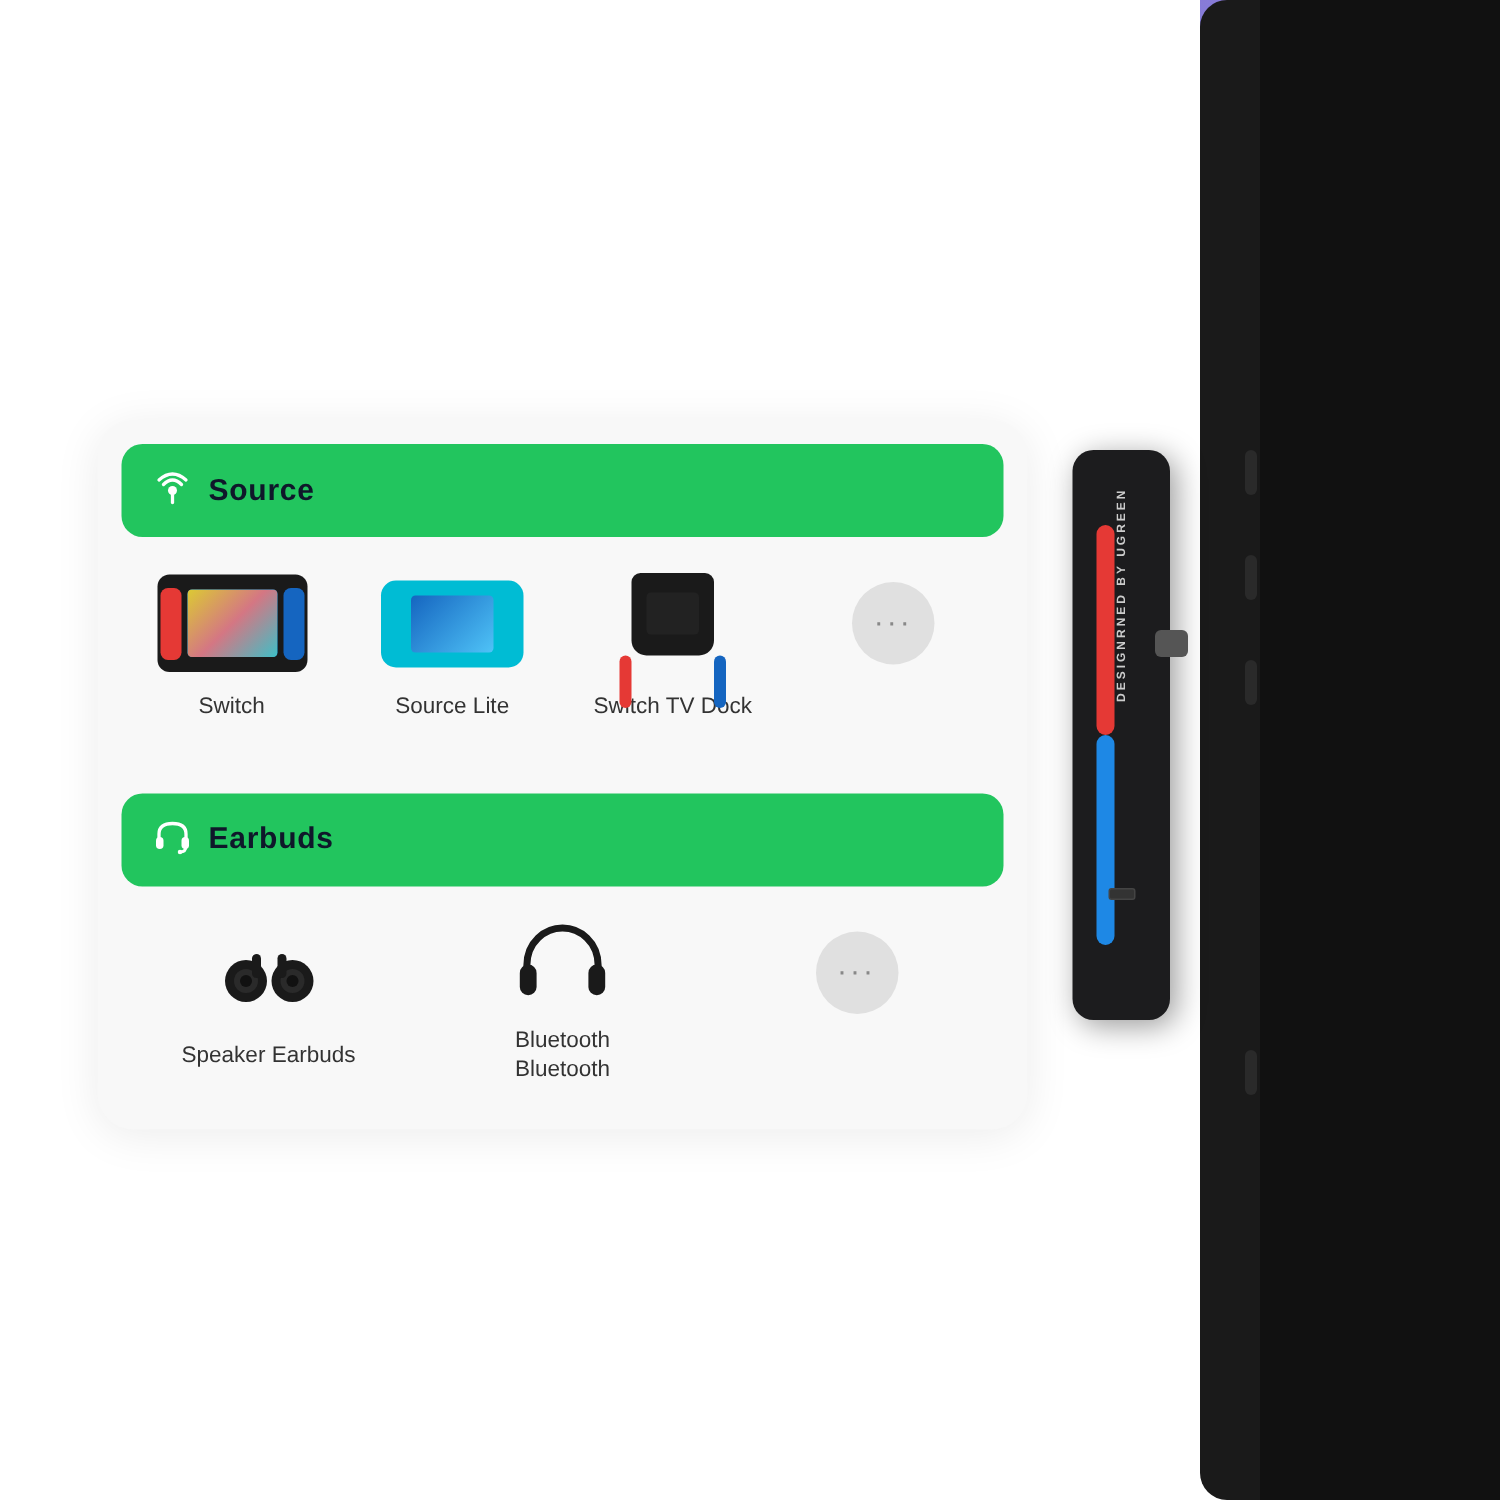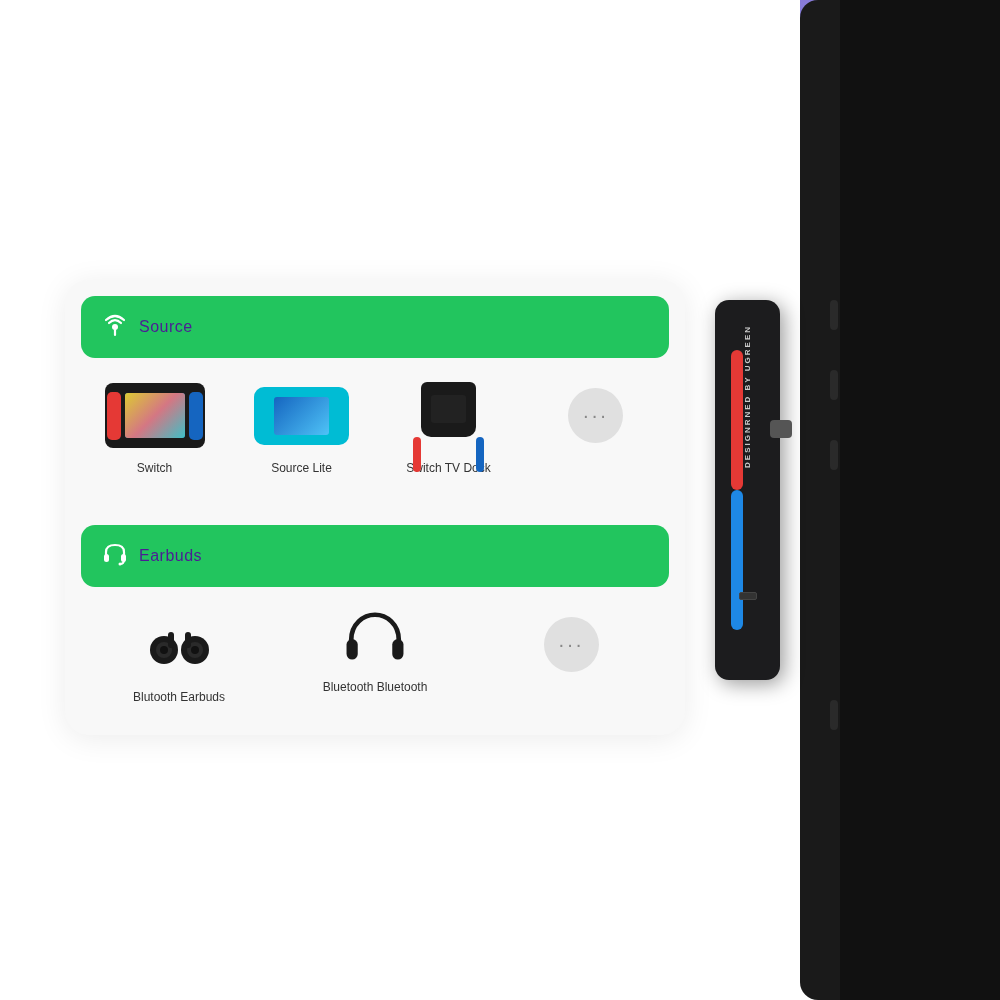--- a/index.html
+++ b/index.html
@@ -109,23 +109,23 @@
     .section-header.target {
       background: #22c55e;
     }
 
     .section-icon {
       font-size: 22px;
       color: white;
     }
 
     .section-title {
-      color: #4c1d95;
-      font-size: 16px;
-      font-weight: 400;
+      color: #0f172a;
+      font-size: 20px;
+      font-weight: 700;
       letter-spacing: 0.5px;
     }
 
     
     .items-grid {
       display: flex;
       flex-direction: row;
       gap: 0px;
       padding: 20px 16px 20px 16px;
       justify-content: space-around;
@@ -276,21 +276,21 @@
       display: flex;
       align-items: center;
       justify-content: center;
       font-size: 20px;
       color: #888;
       letter-spacing: 2px;
       cursor: pointer;
     }
 
     .item-label {
-      font-size: 12px;
+      font-size: 15px;
       color: #333;
       text-align: center;
       font-weight: 400;
       line-height: 1.3;
     }
 
     
     .section-divider {
       height: 12px;
     }
@@ -494,21 +494,21 @@
             <ellipse cx="22" cy="38" rx="8" ry="8" fill="#2a2a2a"></ellipse>
             <ellipse cx="22" cy="38" rx="4" ry="4" fill="#111"></ellipse>
             <rect x="26" y="20" width="6" height="16" rx="3" fill="#1a1a1a"></rect>
 
             <ellipse cx="53" cy="38" rx="14" ry="14" fill="#1a1a1a"></ellipse>
             <ellipse cx="53" cy="38" rx="8" ry="8" fill="#2a2a2a"></ellipse>
             <ellipse cx="53" cy="38" rx="4" ry="4" fill="#111"></ellipse>
             <rect x="43" y="20" width="6" height="16" rx="3" fill="#1a1a1a"></rect>
           </svg>
         </div>
-        <span class="item-label">Blutooth Earbuds</span>
+        <span class="item-label">Speaker Earbuds</span>
       </div>
 
       <div class="item-cell">
         <div class="item-image headphones-area" style="align-items:center;justify-content:center;">
           <svg width="75" height="68" viewBox="0 0 75 68">
             <path d="M12 35 C12 18 25 8 37.5 8 C50 8 63 18 63 35" stroke="#1a1a1a" stroke-width="5" fill="none" stroke-linecap="round"></path>
             <rect x="7" y="34" width="12" height="22" rx="6" fill="#1a1a1a"></rect>
             <rect x="56" y="34" width="12" height="22" rx="6" fill="#1a1a1a"></rect>
           </svg>
         </div>

